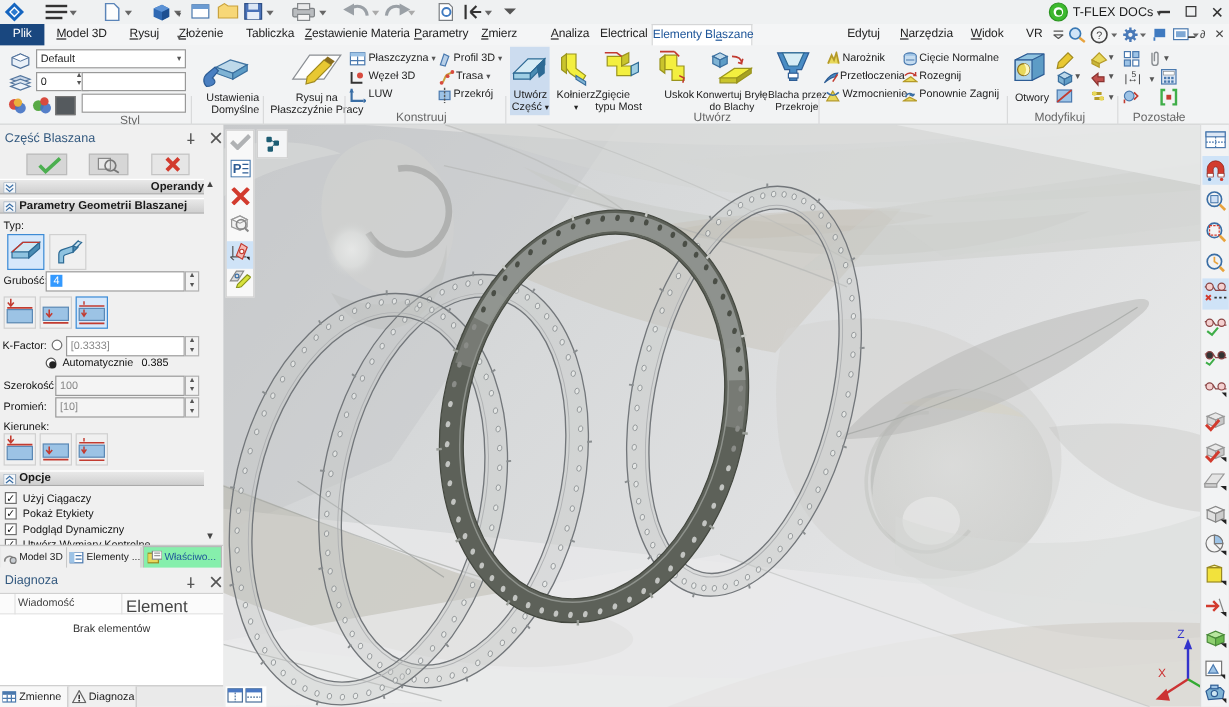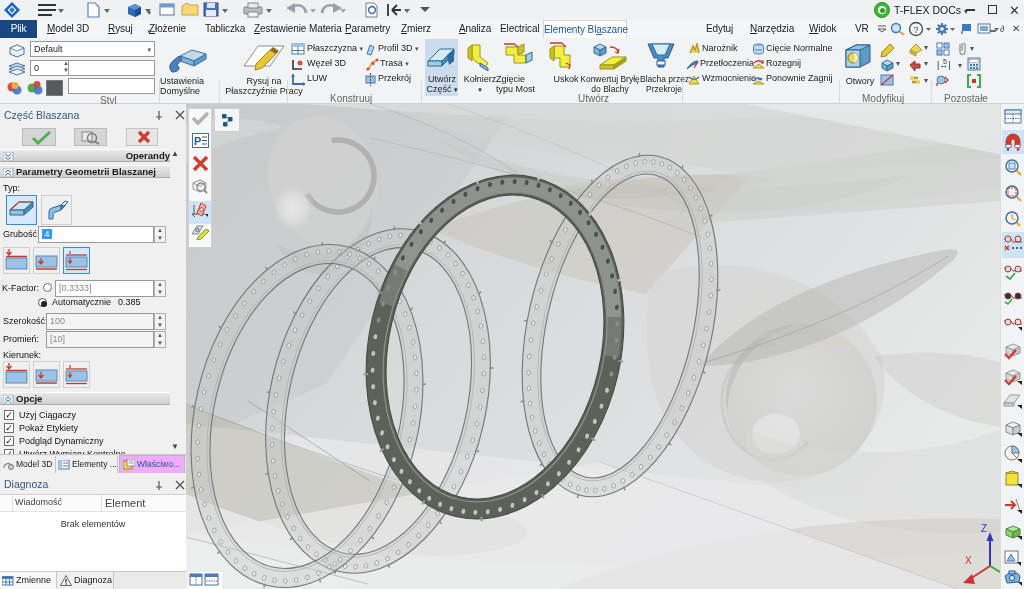--- a/index.html
+++ b/index.html
@@ -176,21 +176,21 @@
       </div>
     <div class="glabel" style="left:100px;top:56.5px;">Styl</div>
     <div class="vsep" style="left:159px;"></div>
 
     <svg width="44" height="34" style="position:absolute;left:166px;top:4px">
       <polygon points="14,14 26,8 40,12 28,19" fill="#bcd8ea" stroke="#3a6f9e" opacity="0.95"></polygon>
       <polygon points="14,14 28,19 28,24 14,19" fill="#7fb3d4" stroke="#3a6f9e"></polygon>
       <polygon points="28,19 40,12 40,17 28,24" fill="#5d9cc6" stroke="#3a6f9e"></polygon>
       <path d="M6,30 c-3,-3 -3,-8 1,-11 l6,-5 3,3 -5,6 c4,3 2,7 -5,7 z" fill="#4a7fc1" stroke="#2d5c94"></path>
     </svg>
-    <div class="abs smalltxt" style="left:160px;top:38px;width:56px;text-align:left;line-height:10px;">Ustawienia<br>Domyślne</div>
+    <div class="abs smalltxt" style="left:160px;top:38px;width:56px;text-align:right;line-height:10px;">Ustawienia<br>Domyślne</div>
     <div class="vsep" style="left:219px;"></div>
 
     <svg width="56" height="34" style="position:absolute;left:236px;top:2px">
       <polygon points="8,26 22,6 48,6 34,26" fill="#fdfdfd" stroke="#8b8f94"></polygon>
       <path d="M20,24 l14,-14 6,4 -14,14 -7,2 z" fill="#e8c832" stroke="#a08a1e"></path>
       <path d="M34,10 l3,-3 6,4 -3,3 z" fill="#8a6d1d"></path>
     </svg>
     <div class="abs smalltxt" style="left:214px;top:38px;width:100px;text-align:center;line-height:10px;">Rysuj na<br>Płaszczyźnie Pracy</div>
     <div class="vsep" style="left:287px;"></div>
 
@@ -887,40 +887,40 @@
       <div class="abs" style="left:1px;top:1px;width:55px;height:18px;background:#f0f0f0;border-right:1px solid #c8c8c8;font-size:8.5px;color:#222;line-height:17px;"><svg width="11" height="10" style="margin:4px 2px 0 2px;float:left">
             <path d="M1,8 a4,4 0 0 1 7,-3" fill="none" stroke="#888" stroke-width="1.4"></path>
             <circle cx="8" cy="7" r="2.5" fill="#c8cdd2" stroke="#777"></circle>
           </svg>Model 3D</div>
       <div class="abs" style="left:56px;top:1px;width:62px;height:18px;background:#f0f0f0;border-right:1px solid #c8c8c8;font-size:8.5px;color:#222;line-height:17px;"><svg width="12" height="10" style="margin:4px 2px 0 2px;float:left">
             <rect width="11" height="9" fill="#fff" stroke="#4a79ae"></rect>
             <rect width="4" height="9" fill="#9dc3e6"></rect>
             <line x1="5" y1="3" x2="10" y2="3" stroke="#4a79ae"></line>
             <line x1="5" y1="6" x2="10" y2="6" stroke="#4a79ae"></line>
           </svg>Elementy ...</div>
-      <div class="abs" style="left:119px;top:0;width:66px;height:19px;background:#f0abfc;border:1px solid #b8b8b8;border-bottom:none;font-size:8.5px;color:#1f5699;line-height:17px;"><svg width="12" height="11" style="margin:3px 2px 0 3px;float:left">
+      <div class="abs" style="left:119px;top:0;width:66px;height:19px;background:#86efac;border:1px solid #b8b8b8;border-bottom:none;font-size:8.5px;color:#1f5699;line-height:17px;"><svg width="12" height="11" style="margin:3px 2px 0 3px;float:left">
             <rect x="0" y="2" width="9" height="8" fill="#e8d85a" stroke="#9a8a20"></rect>
             <rect x="4" y="0" width="8" height="7" fill="#fdfdfd" stroke="#888"></rect>
             <line x1="5.5" y1="2" x2="10.5" y2="2" stroke="#999"></line>
             <line x1="5.5" y1="4" x2="10.5" y2="4" stroke="#999"></line>
           </svg>Właściwo...</div>
     </div>
 
     <div class="abs" style="left:0;top:369px;width:186px;height:116px;background:#f0f0f0;">
       <div class="abs" style="left:4px;top:5px;font-size:10.5px;color:#33597f;">Diagnoza</div>
       <svg width="30" height="12" style="position:absolute;left:156px;top:7px">
           <path d="M3,1 v6 M0,7 h6 M3,7 v3" stroke="#555" stroke-width="1.2" fill="none"></path>
           <path d="M20,1 l8,8 M28,1 l-8,8" stroke="#555" stroke-width="1.4"></path>
         </svg>
       <div class="abs" style="left:0;top:21px;width:186px;height:80px;background:#fff;border-top:1px solid #d0d0d0;">
         <div class="abs" style="left:0;top:0;width:186px;height:17px;background:#fbfbfb;border-bottom:1px solid #e4e4e4;">
           <div class="abs" style="left:12px;top:0;width:1px;height:17px;background:#e0e0e0;"></div>
           <div class="abs" style="left:15px;top:2px;font-size:9px;color:#444;">Wiadomość</div>
           <div class="abs" style="left:101px;top:0;width:1px;height:17px;background:#e0e0e0;"></div>
-          <div class="abs" style="left:105px;top:2px;font-size:11px;color:#444;">Element</div>
+          <div class="abs" style="left:105px;top:2px;font-size:14px;color:#444;">Element</div>
         </div>
         <div class="abs" style="left:0;top:24px;width:186px;text-align:center;font-size:9px;color:#333;">Brak elementów</div>
       </div>
       <div class="abs" style="left:0;top:101px;width:186px;height:15px;background:#f0f0f0;"></div>
     </div>
 
     <div class="abs" style="left:0;top:467px;width:186px;height:18px;background:#eaeaea;border-top:1px solid #c8c8c8;">
       <div class="abs" style="left:0px;top:0px;width:57px;height:18px;background:#f8f8f8;border-right:1px solid #c8c8c8;font-size:9px;color:#222;line-height:17px;"><svg width="12" height="10" style="margin:4px 2px 0 2px;float:left">
             <rect width="11" height="9" fill="#fff" stroke="#4a79ae"></rect>
             <rect width="11" height="3" fill="#4a79ae"></rect>

